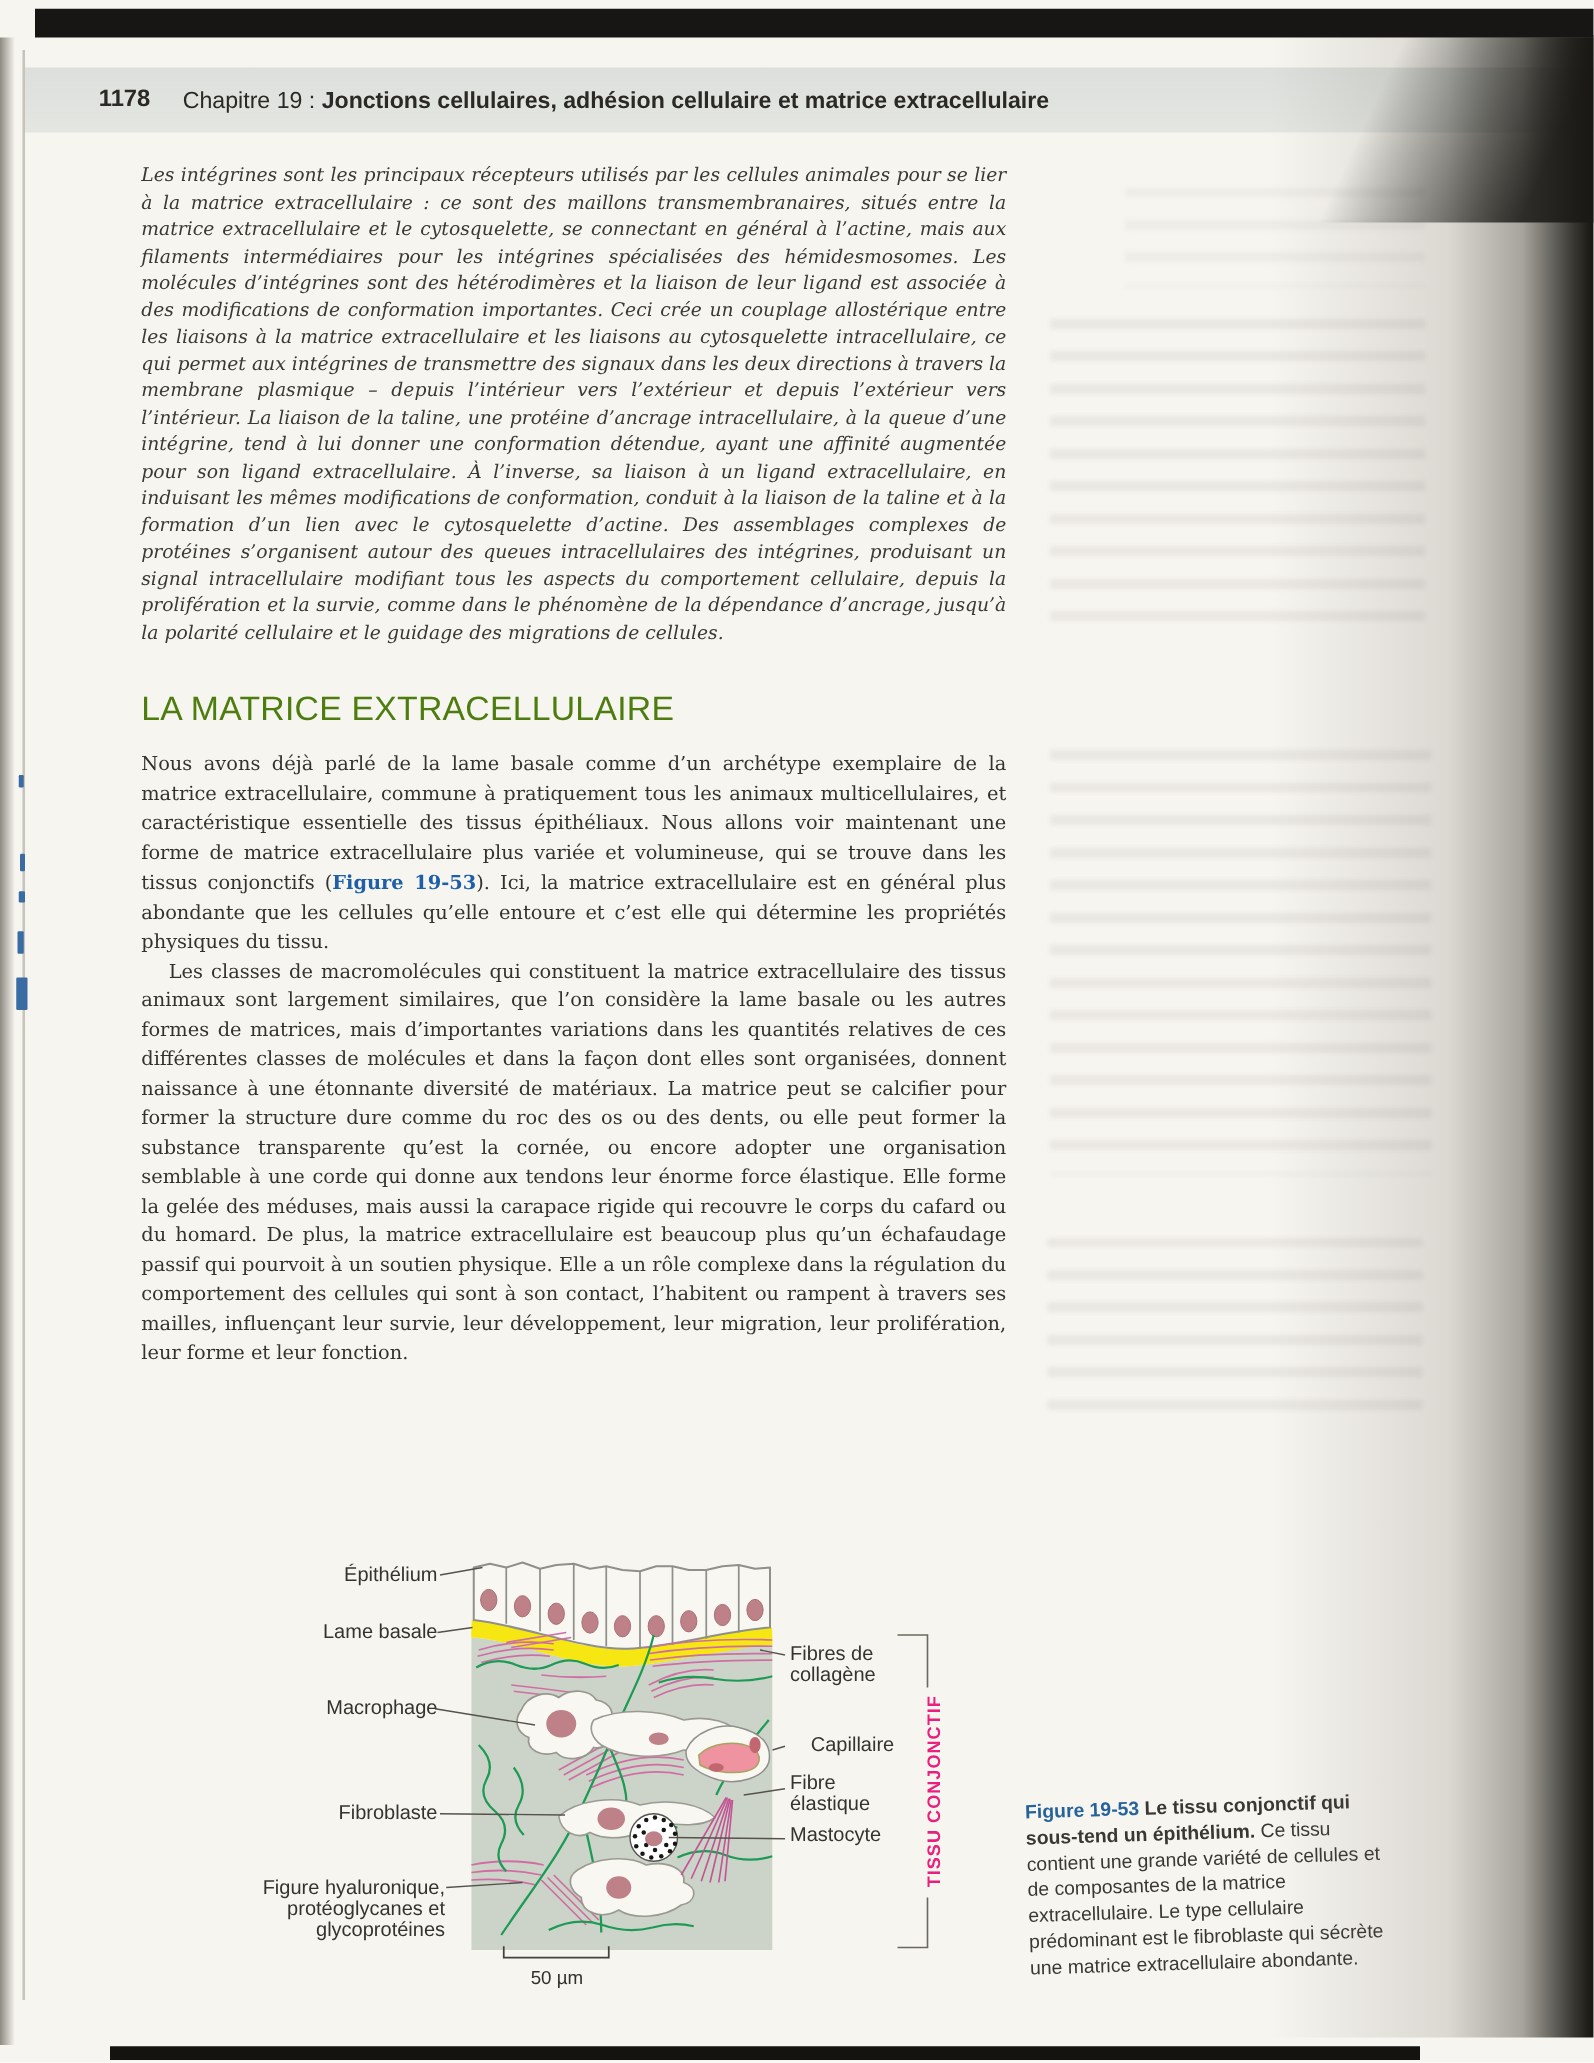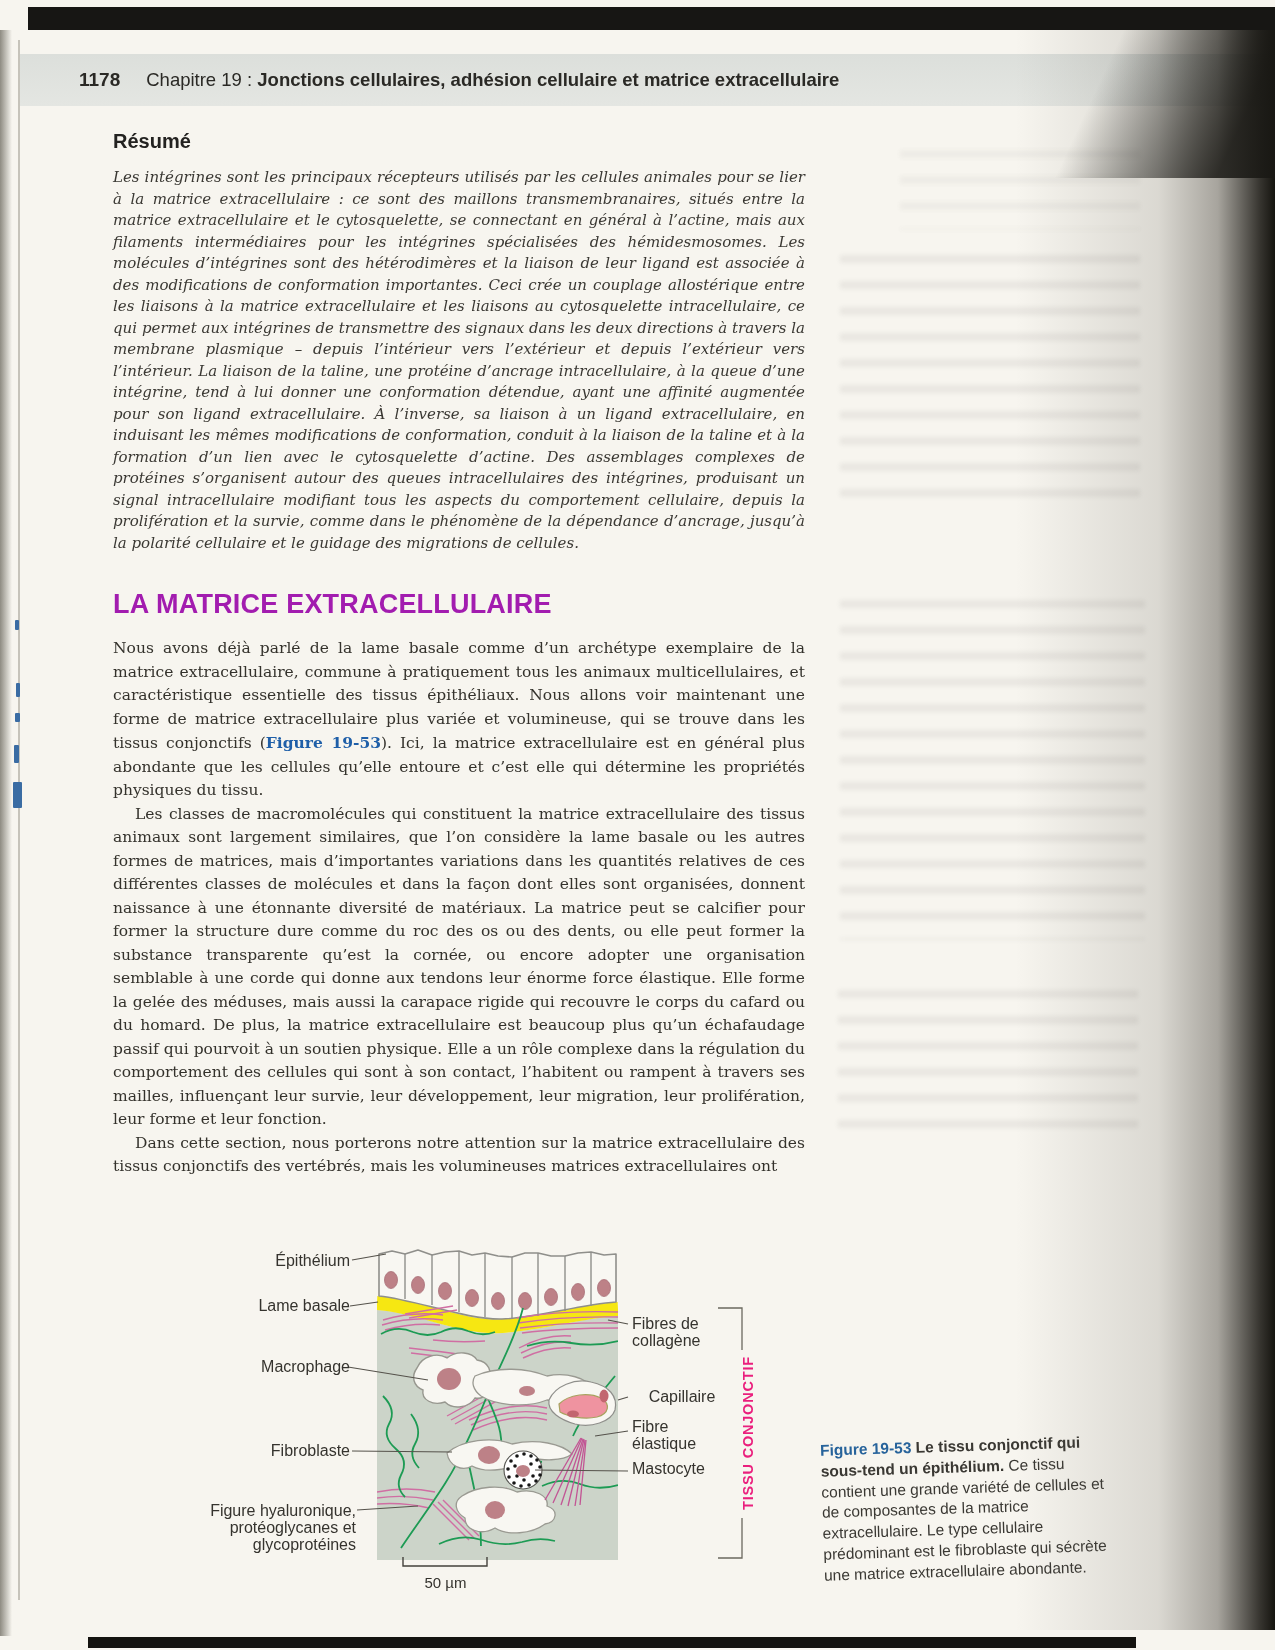--- a/index.html
+++ b/index.html
@@ -29,21 +29,21 @@
                display:flex;align-items:center;padding-left:59px;box-sizing:border-box;gap:26px;}
   .page-number{font-size:19px;font-weight:700;color:#2a2925;}
   .chapter-line{font-size:18.5px;color:#2a2925;}
   .chapter-line b{font-weight:700;}
 
   
   .column{position:absolute;left:113px;top:130px;width:692px;z-index:1;color:#34322c;}
   .resume-heading{font-size:20px;font-weight:700;color:#232220;margin:0 0 14px 0;}
   .summary-text{font-family:"DejaVu Serif",serif;font-style:italic;font-size:15px;line-height:21.5px;
                 text-align:justify;margin:0;color:#3a3833;}
-  .section-heading{margin-top:34px;font-size:27px;font-weight:700;color:#a21caf;line-height:1.24;letter-spacing:.2px;}
+  .section-heading{margin-top:34px;font-size:27px;font-weight:400;color:#4d7c0f;line-height:1.24;letter-spacing:.2px;}
   .bodypara{font-family:"DejaVu Serif",serif;font-size:15.5px;line-height:23.5px;text-align:justify;margin:0;}
   .first-body{margin-top:16px;}
   .indent{text-indent:22px;}
   .figref-inline{color:#1f5fa8;font-weight:700;}
 
   
   .illustration{position:absolute;left:377px;top:1248px;z-index:2;}
   .fig-overlay{position:absolute;left:190px;top:1240px;z-index:3;pointer-events:none;}
   .fig-label{position:absolute;z-index:4;font-size:16px;color:#35332e;line-height:17px;}
   .lab-right{text-align:right;}
@@ -78,30 +78,28 @@
   <div class="ghost" style="left:840px;top:255px;width:300px;height:260px;"></div>
   <div class="ghost" style="left:840px;top:600px;width:305px;height:340px;"></div>
   <div class="ghost" style="left:838px;top:990px;width:300px;height:150px;"></div>
 
   <div class="header-band">
     <span class="page-number">1178</span>
     <span class="chapter-line"><span>Chapitre 19 :</span>&nbsp;<b>Jonctions cellulaires, adhésion cellulaire et matrice extracellulaire</b></span>
   </div>
 
   <div class="column">
-    <h2 class="resume-heading">Résumé</h2>
     <p class="summary-text">Les intégrines sont les principaux récepteurs utilisés par les cellules animales pour se lier à la matrice extracellulaire : ce sont des maillons transmembranaires, situés entre la matrice extracellulaire et le cytosquelette, se connectant en général à l’actine, mais aux filaments intermédiaires pour les intégrines spécialisées des hémidesmosomes. Les molécules d’intégrines sont des hétérodimères et la liaison de leur ligand est associée à des modifications de conformation importantes. Ceci crée un couplage allostérique entre les liaisons à la matrice extracellulaire et les liaisons au cytosquelette intracellulaire, ce qui permet aux intégrines de transmettre des signaux dans les deux directions à travers la membrane plasmique – depuis l’intérieur vers l’extérieur et depuis l’extérieur vers l’intérieur. La liaison de la taline, une protéine d’ancrage intracellulaire, à la queue d’une intégrine, tend à lui donner une conformation détendue, ayant une affinité augmentée pour son ligand extracellulaire. À l’inverse, sa liaison à un ligand extracellulaire, en induisant les mêmes modifications de conformation, conduit à la liaison de la taline et à la formation d’un lien avec le cytosquelette d’actine. Des assemblages complexes de protéines s’organisent autour des queues intracellulaires des intégrines, produisant un signal intracellulaire modifiant tous les aspects du comportement cellulaire, depuis la prolifération et la survie, comme dans le phénomène de la dépendance d’ancrage, jusqu’à la polarité cellulaire et le guidage des migrations de cellules.</p>
 
     <div class="section-heading">
       <div>LA MATRICE EXTRACELLULAIRE</div>
     </div>
 
     <p class="bodypara first-body"><span>Nous avons déjà parlé de la lame basale comme d’un archétype exemplaire de la matrice extracellulaire, commune à pratiquement tous les animaux multicellulaires, et caractéristique essentielle des tissus épithéliaux. Nous allons voir maintenant une forme de matrice extracellulaire plus variée et volumineuse, qui se trouve dans les tissus conjonctifs (</span><span class="figref-inline">Figure 19-53</span><span>). Ici, la matrice extracellulaire est en général plus abondante que les cellules qu’elle entoure et c’est elle qui détermine les propriétés physiques du tissu.</span></p>
     <p class="bodypara indent">Les classes de macromolécules qui constituent la matrice extracellulaire des tissus animaux sont largement similaires, que l’on considère la lame basale ou les autres formes de matrices, mais d’importantes variations dans les quantités relatives de ces différentes classes de molécules et dans la façon dont elles sont organisées, donnent naissance à une étonnante diversité de matériaux. La matrice peut se calcifier pour former la structure dure comme du roc des os ou des dents, ou elle peut former la substance transparente qu’est la cornée, ou encore adopter une organisation semblable à une corde qui donne aux tendons leur énorme force élastique. Elle forme la gelée des méduses, mais aussi la carapace rigide qui recouvre le corps du cafard ou du homard. De plus, la matrice extracellulaire est beaucoup plus qu’un échafaudage passif qui pourvoit à un soutien physique. Elle a un rôle complexe dans la régulation du comportement des cellules qui sont à son contact, l’habitent ou rampent à travers ses mailles, influençant leur survie, leur développement, leur migration, leur prolifération, leur forme et leur fonction.</p>
-    <p class="bodypara indent">Dans cette section, nous porterons notre attention sur la matrice extracellulaire des tissus conjonctifs des vertébrés, mais les volumineuses matrices extracellulaires ont</p>
   </div>
 
   <svg class="illustration" width="241" height="312" viewBox="0 0 241 312">
 
     <path d="M0,62 C40,64 85,88 125,85 C165,82 205,70 241,68 L241,312 L0,312 Z" fill="#ccd4c9"></path>
 
     <path d="M0,55 C40,57 85,81 125,78 C165,75 205,63 241,61" fill="none" stroke="#f6e712" stroke-width="14"></path>
 
     <path d="M2,6 L15,3 28,6 41,2 55,7 68,4 82,3 95,7 108,5 121,8 135,9 148,5 161,5 174,8 188,8 201,5 214,4 227,7 239,6 L239,54 C200,57 160,70 125,71 C90,72 40,52 2,48 Z" fill="#f8f7f2" stroke="#8f8f8b" stroke-width="1.6" stroke-linejoin="round"></path>
     <g stroke="#8f8f8b" stroke-width="1.4">

